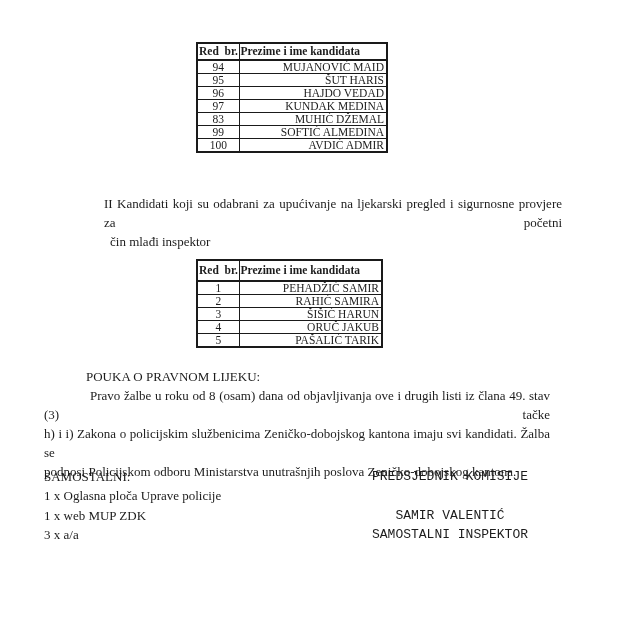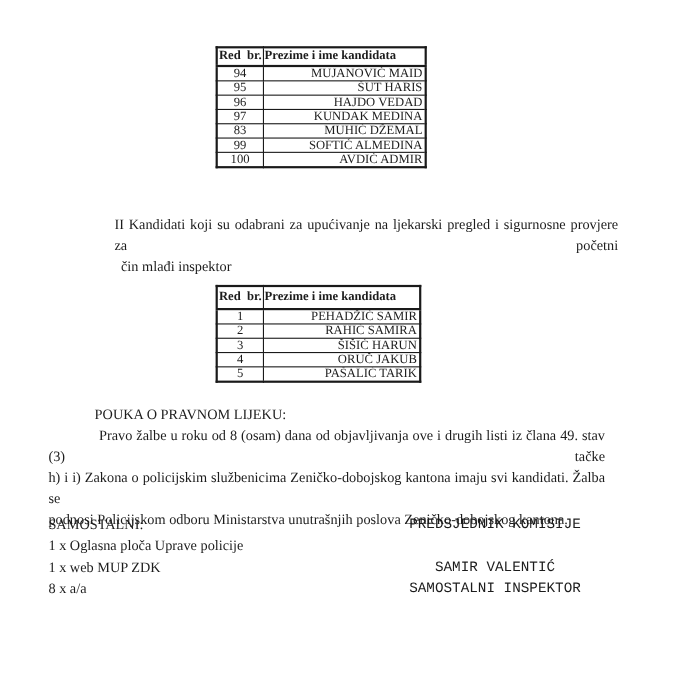--- a/index.html
+++ b/index.html
@@ -159,21 +159,21 @@
     <span class="title">POUKA O PRAVNOM LIJEKU:</span>
     <span class="jline ind">Pravo žalbe u roku od 8 (osam) dana od objavljivanja ove i drugih listi iz člana 49. stav (3) tačke</span>
     <span class="jline">h) i i) Zakona o policijskim službenicima Zeničko-dobojskog kantona imaju svi kandidati. Žalba se</span>
     <span style="display:block;">podnosi Policijskom odboru Ministarstva unutrašnjih poslova Zeničko-dobojskog kantona.</span>
   </div>
 
   <div class="abs dist" style="left:44px;top:467px;">
     <div>SAMOSTALNI:</div>
     <div>1 x Oglasna ploča Uprave policije</div>
     <div>1 x web MUP ZDK</div>
-    <div>8 x a/a</div>
+    <div>3 x a/a</div>
   </div>
 
   <div class="abs sig" style="left:348px;top:467px;font-family:Liberation Mono, monospace;">
     <div>PREDSJEDNIK KOMISIJE</div>
     <div class="gap"></div>
     <div>SAMIR VALENTIĆ</div>
     <div>SAMOSTALNI INSPEKTOR</div>
   </div>
 
 </div>

